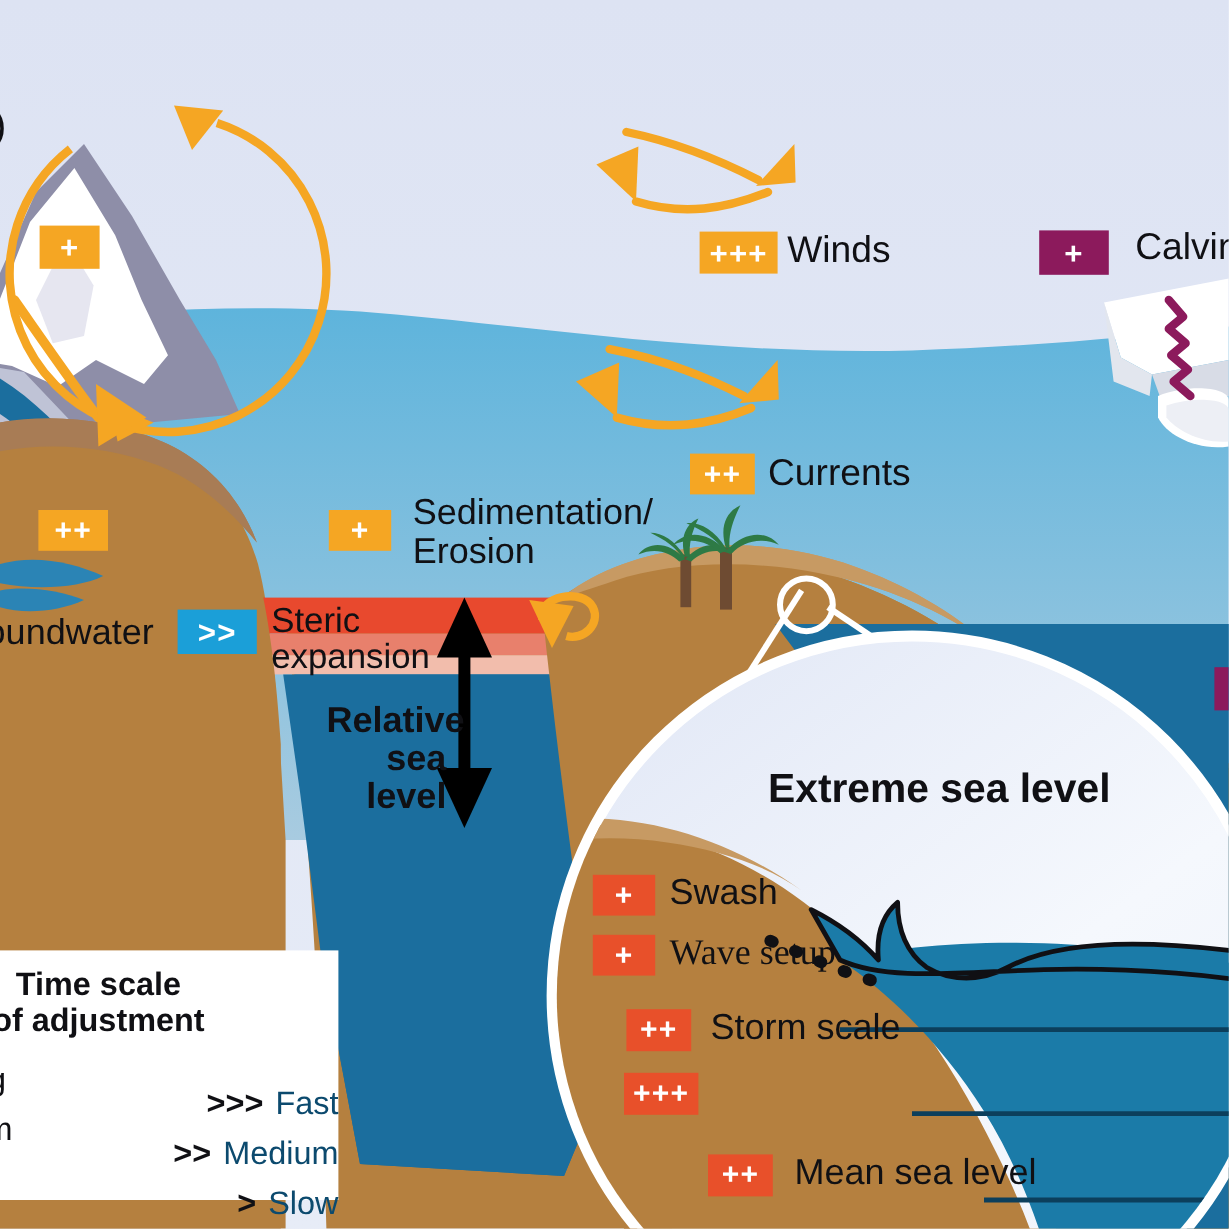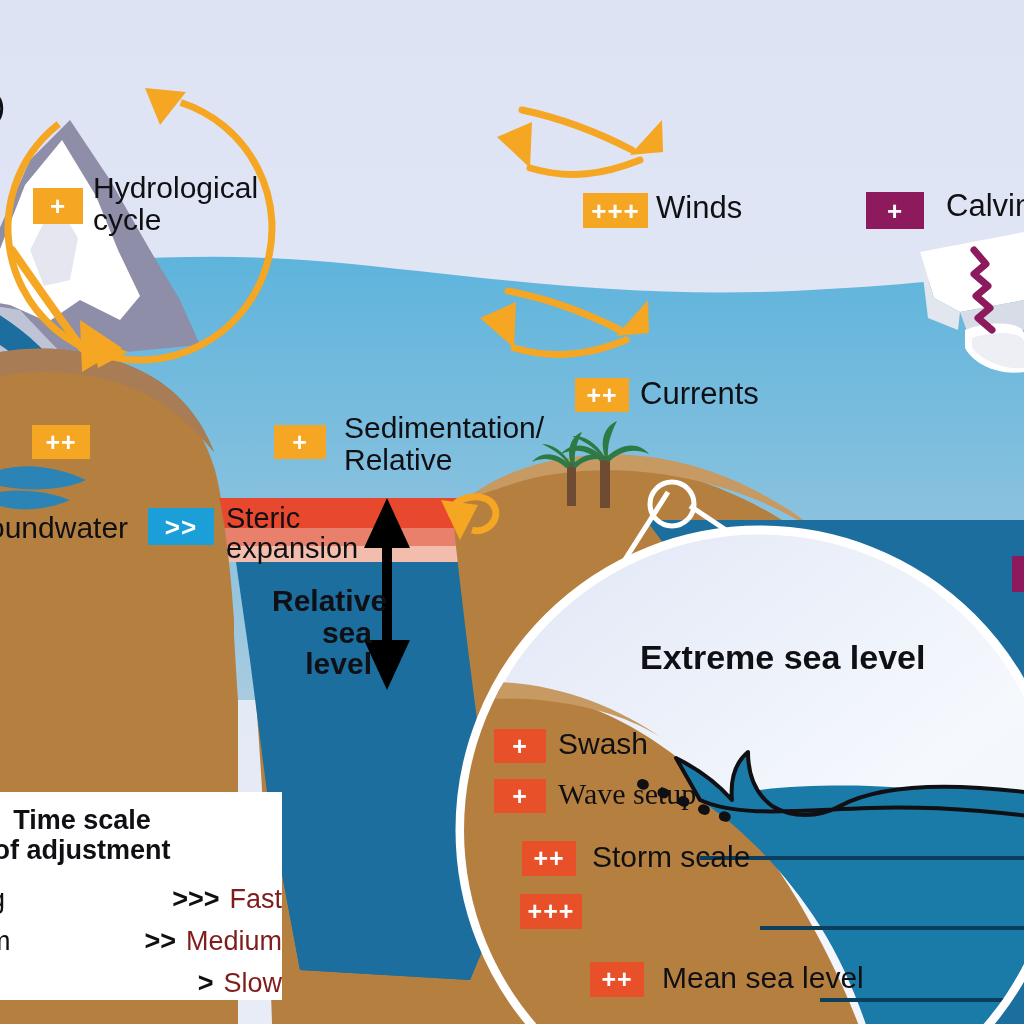--- a/index.html
+++ b/index.html
@@ -16,21 +16,21 @@
   .bg-purple{background:#8C1A5C;}
   .bg-cyan{background:#1B9FD8;}
   .bg-red{background:#E8502A;}
 
   
   #legend{position:absolute;left:-118px;top:792px;width:400px;height:208px;background:#fff;}
   #legend .ttl{position:absolute;width:100%;text-align:center;font-weight:bold;font-size:27px;
                line-height:1.08;color:#101014;}
   .lgrow{position:absolute;display:flex;align-items:baseline;justify-content:flex-end;width:266px;}
   .lgrow .sym{font-weight:bold;font-size:27px;color:#101014;margin-right:10px;}
-  .lgrow .txt{font-size:27px;color:#7f1d1d;}
+  .lgrow .txt{font-size:27px;color:#0c4a6e;margin-top:20px;}
   .leftcol{position:absolute;font-size:27px;color:#101014;}
 </style>
 </head>
 <body>
 
 <div id="stage">
 
   <svg class="layer" viewBox="0 0 1024 1024">
     <defs>
       <linearGradient id="skyG" x1="0" y1="0" x2="0" y2="1">
@@ -206,37 +206,35 @@
         <line x1="700" y1="858" x2="1090" y2="858" stroke="#0C3F5C" stroke-width="4"></line>
         <line x1="760" y1="928" x2="1090" y2="928" stroke="#0C3F5C" stroke-width="4"></line>
         <line x1="820" y1="1000" x2="1090" y2="1000" stroke="#0C3F5C" stroke-width="4"></line>
       </g>
     </g>
 
     <rect x="1012" y="556" width="12" height="36" fill="#8C1A5C"></rect>
   </svg>
 
   <div class="badge bg-orange" style="left:33px;top:188px;width:50px;height:36px;font-size:26px;">+</div>
-  <div class="lbl" style="left:93px;top:172px;font-size:30px;">Hydrological
-cycle</div>
 
   <div class="badge bg-orange" style="left:583px;top:193px;width:65px;height:35px;font-size:26px;">+++</div>
   <div class="lbl" style="left:656px;top:192px;font-size:31px;">Winds</div>
 
   <div class="badge bg-purple" style="left:866px;top:192px;width:58px;height:37px;font-size:26px;">+</div>
   <div class="lbl" style="left:946px;top:190px;font-size:31px;">Calving</div>
 
   <div class="badge bg-orange" style="left:575px;top:378px;width:54px;height:34px;font-size:25px;">++</div>
   <div class="lbl" style="left:640px;top:378px;font-size:31px;">Currents</div>
 
   <div class="badge bg-orange" style="left:32px;top:425px;width:58px;height:34px;font-size:25px;">++</div>
 
   <div class="badge bg-orange" style="left:274px;top:425px;width:52px;height:34px;font-size:25px;">+</div>
   <div class="lbl" style="left:344px;top:412px;font-size:30px;">Sedimentation/
-Relative</div>
+Erosion</div>
 
   <div class="lbl" style="left:-12px;top:512px;font-size:30px;">oundwater</div>
 
   <div class="badge bg-cyan" style="left:148px;top:508px;width:66px;height:37px;font-size:26px;">&gt;&gt;</div>
   <div class="lbl bold" style="left:272px;top:585px;font-size:30px;text-align:right;width:100px;">Relative
 sea level</div>
 
   <div class="lbl" style="left:226px;top:503px;font-size:29px;">Steric
 expansion</div>
 

